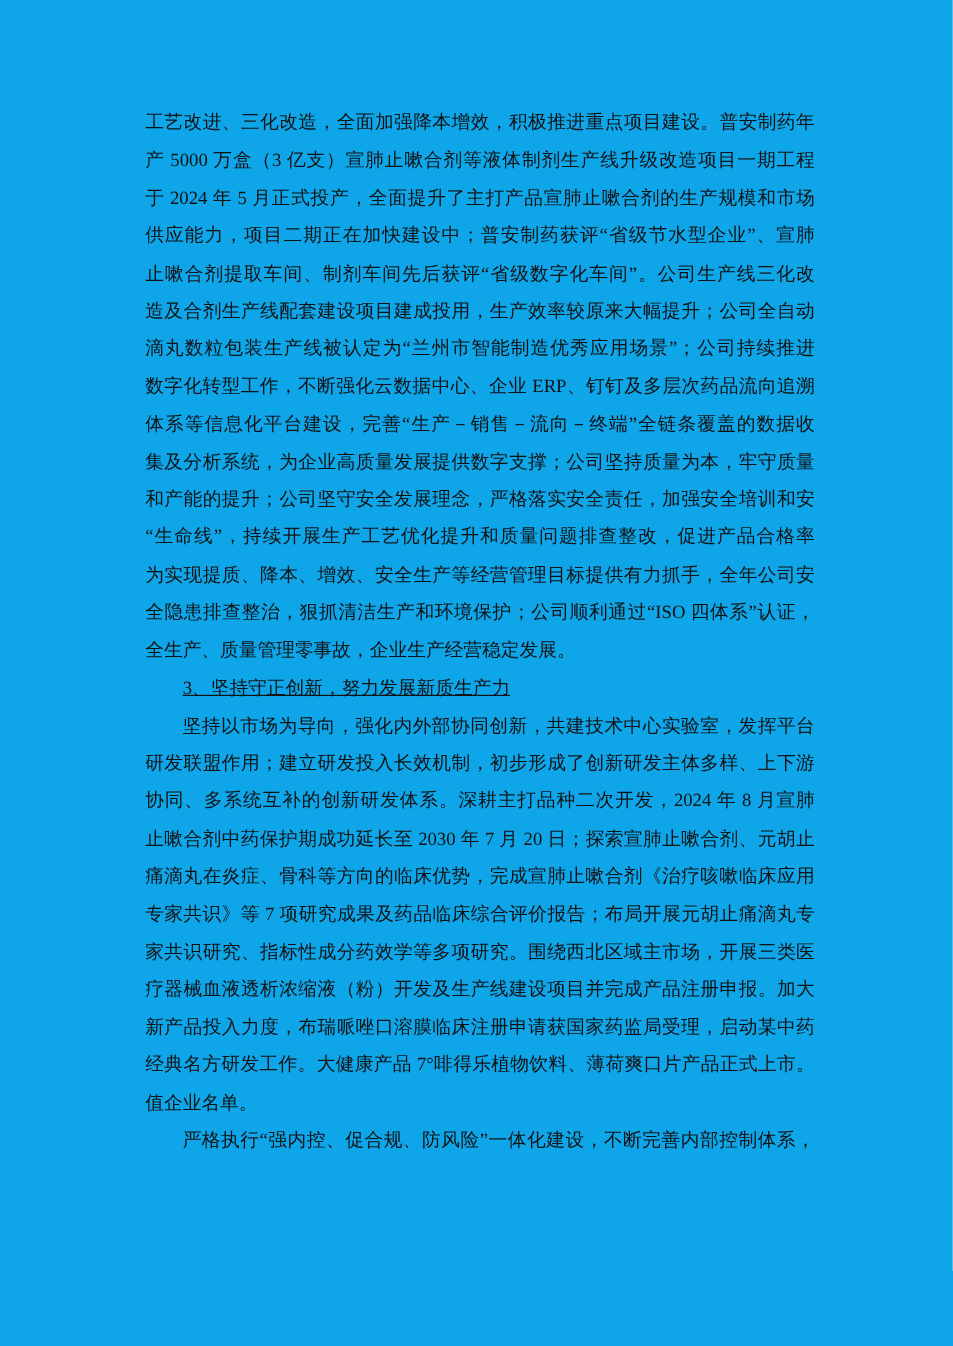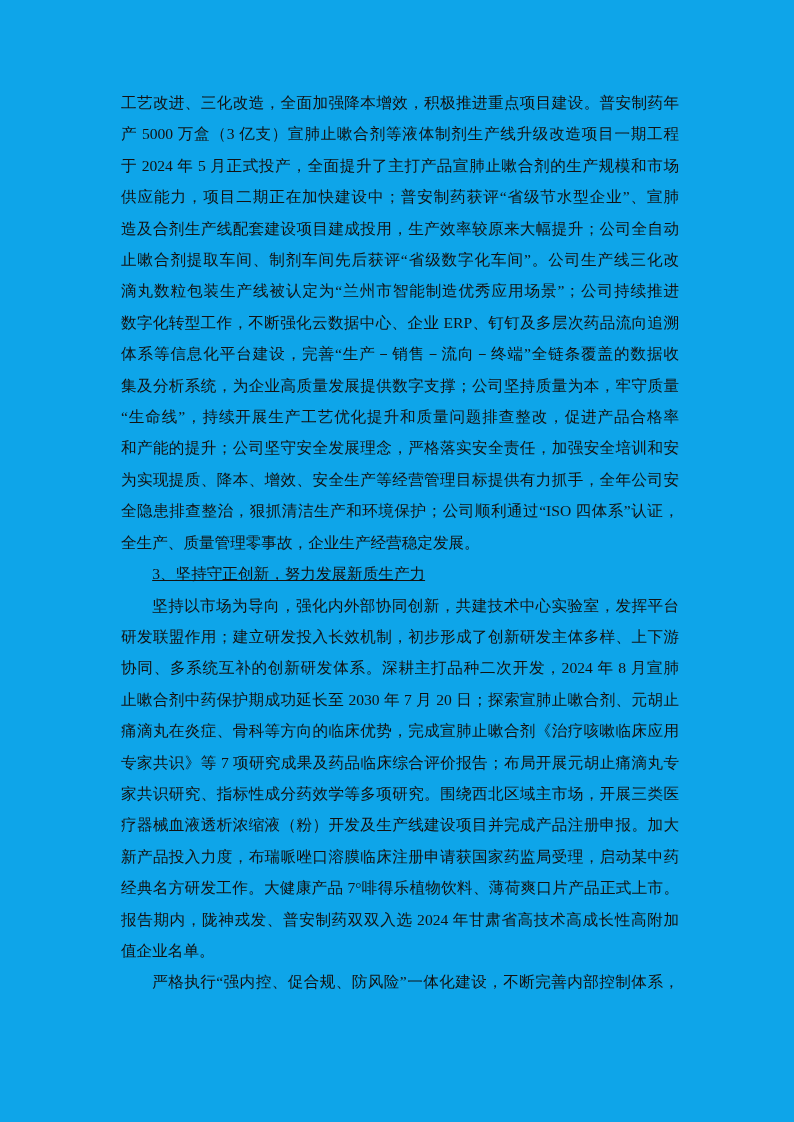--- a/index.html
+++ b/index.html
@@ -56,39 +56,38 @@
 </style>
 </head>
 <body>
 
 <div class="page">
   <main class="doc">
       <div class="line just">工艺改进、三化改造，全面加强降本增效，积极推进重点项目建设。普安制药年</div>
       <div class="line just">产 5000 万盒（3 亿支）宣肺止嗽合剂等液体制剂生产线升级改造项目一期工程</div>
       <div class="line just">于 2024 年 5 月正式投产，全面提升了主打产品宣肺止嗽合剂的生产规模和市场</div>
       <div class="line just">供应能力，项目二期正在加快建设中；普安制药获评“省级节水型企业”、宣肺</div>
+      <div class="line just">止嗽合剂提取车间、制剂车间先后获评“省级数字化车间”。公司生产线三化改</div>
       <div class="line just">造及合剂生产线配套建设项目建成投用，生产效率较原来大幅提升；公司全自动</div>
-      <div class="line just">止嗽合剂提取车间、制剂车间先后获评“省级数字化车间”。公司生产线三化改</div>
       <div class="line just">滴丸数粒包装生产线被认定为“兰州市智能制造优秀应用场景”；公司持续推进</div>
       <div class="line just">数字化转型工作，不断强化云数据中心、企业 ERP、钉钉及多层次药品流向追溯</div>
       <div class="line just">体系等信息化平台建设，完善“生产－销售－流向－终端”全链条覆盖的数据收</div>
       <div class="line just">集及分析系统，为企业高质量发展提供数字支撑；公司坚持质量为本，牢守质量</div>
+      <div class="line just">和产能的提升；公司坚守安全发展理念，严格落实安全责任，加强安全培训和安</div>
       <div class="line just">“生命线”，持续开展生产工艺优化提升和质量问题排查整改，促进产品合格率</div>
-      <div class="line just">和产能的提升；公司坚守安全发展理念，严格落实安全责任，加强安全培训和安</div>
       <div class="line just">为实现提质、降本、增效、安全生产等经营管理目标提供有力抓手，全年公司安</div>
       <div class="line just">全隐患排查整治，狠抓清洁生产和环境保护；公司顺利通过“ISO 四体系”认证，</div>
       <div class="line">全生产、质量管理零事故，企业生产经营稳定发展。</div>
       <div class="line heading indent">3、坚持守正创新，努力发展新质生产力</div>
       <div class="line indent just">坚持以市场为导向，强化内外部协同创新，共建技术中心实验室，发挥平台</div>
       <div class="line just">研发联盟作用；建立研发投入长效机制，初步形成了创新研发主体多样、上下游</div>
       <div class="line just">协同、多系统互补的创新研发体系。深耕主打品种二次开发，2024 年 8 月宣肺</div>
       <div class="line just">止嗽合剂中药保护期成功延长至 2030 年 7 月 20 日；探索宣肺止嗽合剂、元胡止</div>
       <div class="line just">痛滴丸在炎症、骨科等方向的临床优势，完成宣肺止嗽合剂《治疗咳嗽临床应用</div>
       <div class="line just">专家共识》等 7 项研究成果及药品临床综合评价报告；布局开展元胡止痛滴丸专</div>
       <div class="line just">家共识研究、指标性成分药效学等多项研究。围绕西北区域主市场，开展三类医</div>
       <div class="line just">疗器械血液透析浓缩液（粉）开发及生产线建设项目并完成产品注册申报。加大</div>
       <div class="line just">新产品投入力度，布瑞哌唑口溶膜临床注册申请获国家药监局受理，启动某中药</div>
       <div class="line just">经典名方研发工作。大健康产品 7°啡得乐植物饮料、薄荷爽口片产品正式上市。</div>
-      <div class="line just">报告期内，陇神戎发、普安制药双双入选 2024 年甘肃省高技术高成长性高附加</div>
       <div class="line">值企业名单。</div>
       <div class="line indent just">严格执行“强内控、促合规、防风险”一体化建设，不断完善内部控制体系，</div>
     </main>
 </div>
 
 </body></html>

